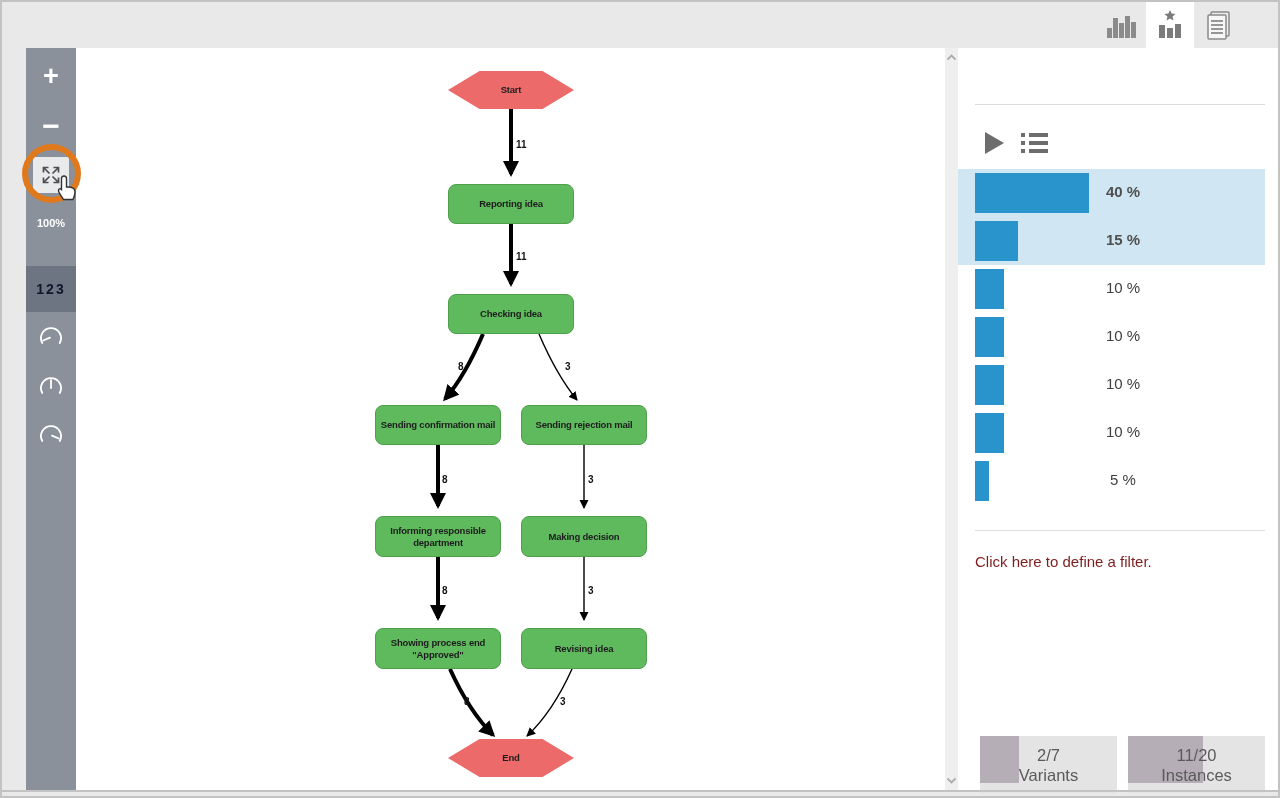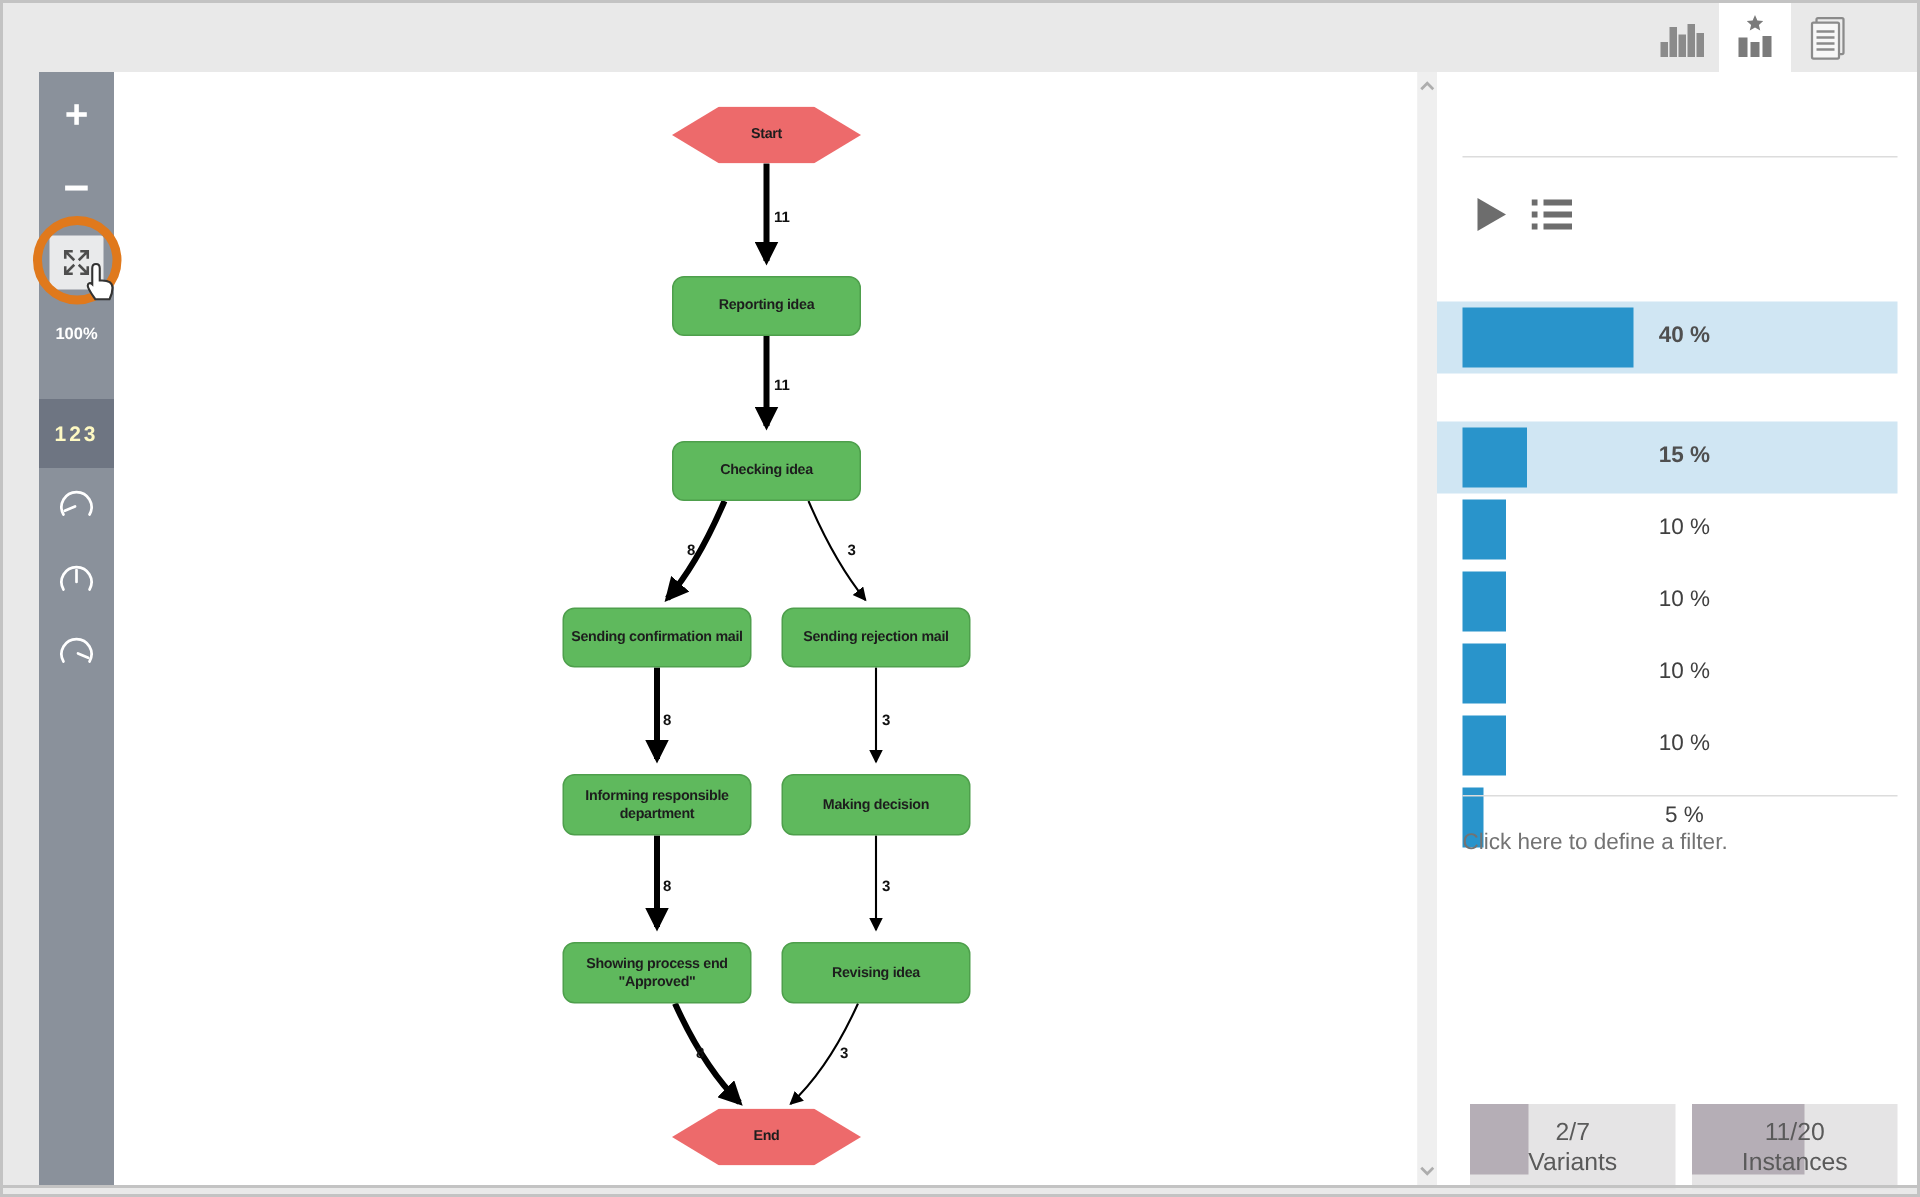--- a/index.html
+++ b/index.html
@@ -17,21 +17,21 @@
   .sidebar { position:absolute; left:24px; top:46px; width:50px; height:742px; background:#8a919b; }
   .sb-btn { width:50px; height:42px; display:flex; align-items:center; justify-content:center;
             color:#ffffff; font-size:27px; font-weight:bold; }
   .sb-zoom-in  { position:absolute; top:7px; }
   .sb-zoom-out { position:absolute; top:57px; font-size:30px; }
   .fit-square { position:absolute; left:7px; top:109px; width:36px; height:36px;
                 background:#e9eaeb; border-radius:2px; display:flex; align-items:center; justify-content:center; }
   .zoom-label { position:absolute; top:169px; width:50px; text-align:center;
                 color:#ffffff; font-size:11px; font-weight:bold; }
   .sb-123 { position:absolute; top:218px; width:50px; height:46px; background:#6e7582;
-            color:#fef9c3; font-size:14px; font-weight:bold; letter-spacing:2px;
+            color:#0f172a; font-size:14px; font-weight:bold; letter-spacing:2px;
             display:flex; align-items:center; justify-content:center; }
   .gauge { position:absolute; left:11px; width:28px; height:28px; }
   .g1 { top:275px; } .g2 { top:325px; } .g3 { top:373px; }
 
   .ring { position:absolute; left:20px; top:142px; width:59px; height:59px; border:6px solid #e0791c;
           border-radius:50%; z-index:30; pointer-events:none; }
   .hand { position:absolute; left:53px; top:172px; z-index:31; pointer-events:none; }
 
   
   .canvas { position:absolute; left:74px; top:46px; width:869px; height:742px; background:#ffffff; }
@@ -51,27 +51,27 @@
 
   
   .panel { position:absolute; left:956px; top:46px; width:320px; height:742px; background:#ffffff; }
   .panel-title { position:absolute; left:17px; top:16px; font-size:17.5px; font-weight:bold; color:#696969; }
   .divider { position:absolute; left:17px; width:290px; height:1px; background:#dcdcdc; }
   .d1 { top:56px; } .d2 { top:482px; }
   .p-toolbar { position:absolute; left:26px; top:83px; display:flex; gap:16px; align-items:center; }
 
   .variant-list { position:absolute; left:0; top:121px; width:320px; }
   .vrow { position:relative; height:48px; width:307px; }
-  .vrow.sel { background:#d0e6f3;margin-top:32px; }
+  .vrow.sel { background:#d0e6f3; }
   .vbar { position:absolute; left:17px; top:4px; height:40px; background:#2994cb; }
   .vpct { position:absolute; left:120px; top:14px; width:90px; text-align:center;
           font-size:15px; color:#404040; }
   .vrow.sel .vpct { font-weight:bold; color:#4f4f4f; }
 
-  .filter-hint { position:absolute; left:17px; top:505px; font-size:15px; color:#737373; }
+  .filter-hint { position:absolute; left:17px; top:505px; font-size:15px; color:#7f1d1d; }
 
   .stat-box { position:absolute; top:688px; width:137px; height:57px; background:#e5e4e5; overflow:hidden; }
   .stat-fill { position:absolute; left:0; top:0; height:47px; background:#b5aeb6; }
   .stat-text { position:relative; z-index:1; width:100%; height:100%; display:flex; flex-direction:column;
                align-items:center; justify-content:center; font-size:16.5px; color:#5a5a5a; line-height:20px; }
   .stat1 { left:22px; } .stat2 { left:170px; }
 
   .window-bottom { position:absolute; left:0; top:788px; width:1276px; height:2px; background:#c3c3c3; }
 </style>
 </head>

